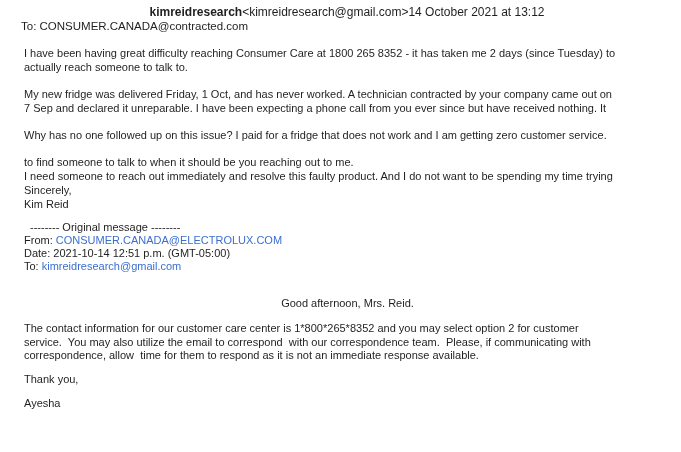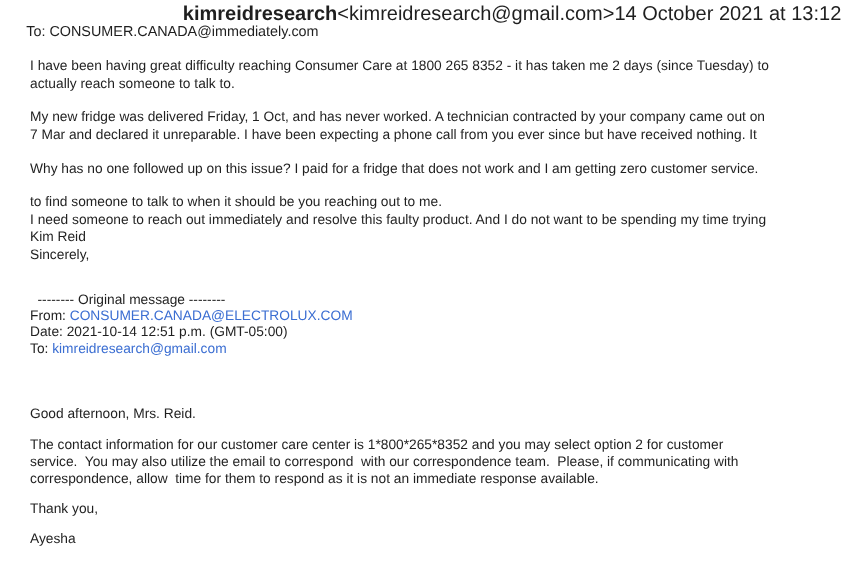--- a/index.html
+++ b/index.html
@@ -9,86 +9,86 @@
   body {
     width: 681px;
     height: 452px;
     background: var(--background, #ffffff);
     color: var(--text, #1f1f1f);
     font-family: "Liberation Sans", "DejaVu Sans", sans-serif;
     overflow: hidden;
   }
   .header {
     display: flex;
-    justify-content: flex-end;
+    justify-content: center;
     align-items: flex-start;
     padding: 5px 8px 0 21px;
-    font-size: 16px;
+    font-size: 12px;
     line-height: 14px;
   }
   .sender-name { font-weight: bold; }
   .sender-email { font-weight: normal; }
   .to-line {
     padding: 0 8px 0 21px;
     font-size: 11.5px;
     line-height: 14px;
     white-space: pre;
   }
   .mail-body {
     padding: 0 10px 0 24px;
     font-size: 11px;
   }
   .para { margin: 13px 0 0 0; line-height: 14px; }
   .line { white-space: pre; }
-  .quoted { margin-top: 23px; line-height: 13px; }
+  .quoted { margin-top: 10px; line-height: 13px; }
   .qline { white-space: nowrap; }
   .qline span, .qline a { white-space: pre; }
   .sep { margin-left: 6px; }
   a.email-link {
     color: var(--link, #3b6ed2);
     text-decoration: none;
     cursor: pointer;
   }
-  .greeting { margin-top: 38px; line-height: 14px; }
+  .greeting { margin-top: 23px; line-height: 14px; text-align: center; }
   .reply-para { margin-top: 12px; line-height: 13.5px; }
   .closing { margin-top: 9px; line-height: 14px; }
   .signature { margin-top: 10px; line-height: 14px; }
 </style>
 </head>
 <body>
 
 <div>
 
   <div class="header">
     <div><span class="sender-name">kimreidresearch</span><span class="sender-email" style="white-space:pre">&lt;kimreidresearch@gmail.com&gt;</span></div>
     <div>14 October 2021 at 13:12</div>
   </div>
-  <div class="to-line">To: CONSUMER.CANADA@immediately.com</div>
+  <div class="to-line">To: CONSUMER.CANADA@contracted.com</div>
 
   <div class="mail-body">
 
     <div class="para">
       <div class="line">I have been having great difficulty reaching Consumer Care at 1800 265 8352 - it has taken me 2 days (since Tuesday) to</div>
       <div class="line">actually reach someone to talk to.</div>
     </div>
 
     <div class="para">
       <div class="line">My new fridge was delivered Friday, 1 Oct, and has never worked. A technician contracted by your company came out on</div>
-      <div class="line">7 Mar and declared it unreparable. I have been expecting a phone call from you ever since but have received nothing. It</div>
+      <div class="line">7 Sep and declared it unreparable. I have been expecting a phone call from you ever since but have received nothing. It</div>
     </div>
 
     <div class="para">
       <div class="line">Why has no one followed up on this issue? I paid for a fridge that does not work and I am getting zero customer service.</div>
     </div>
 
     <div class="para">
       <div class="line">to find someone to talk to when it should be you reaching out to me.</div>
       <div class="line">I need someone to reach out immediately and resolve this faulty product. And I do not want to be spending my time trying</div>
+      <div class="line">Sincerely,</div>
       <div class="line">Kim Reid</div>
-      <div class="line">Sincerely,</div>
     </div>
 
     <div class="quoted">
       <div class="qline sep">-------- Original message --------</div>
       <div class="qline"><span>From: </span><a class="email-link">CONSUMER.CANADA@ELECTROLUX.COM</a></div>
       <div class="qline">Date: 2021-10-14 12:51 p.m. (GMT-05:00)</div>
       <div class="qline"><span>To: </span><a class="email-link">kimreidresearch@gmail.com</a></div>
     </div>
 
     <div class="greeting line">Good afternoon, Mrs. Reid.</div>

